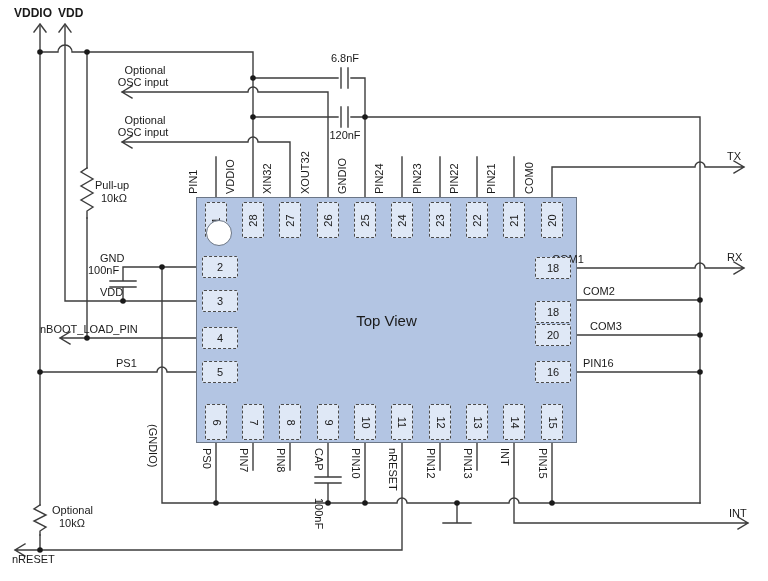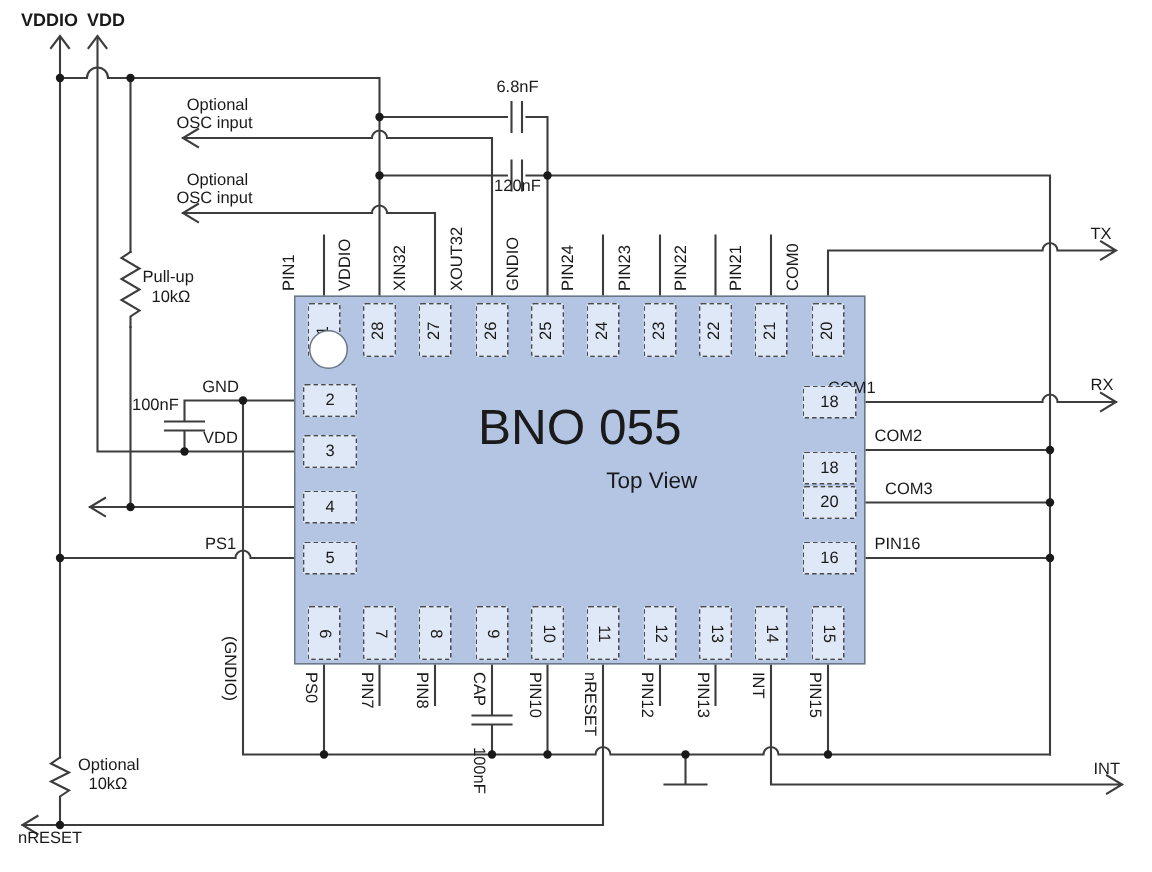--- a/index.html
+++ b/index.html
@@ -2,31 +2,31 @@
 <html><head>
 <meta charset="utf-8">
 <style>
   html,body{margin:0;padding:0;background:#ffffff;}
   #stage{position:relative;width:768px;height:581px;background:#ffffff;overflow:hidden;
          font-family:"Liberation Sans", sans-serif;color:#1a1a1a;}
   #wires{position:absolute;left:0;top:0;z-index:1;}
   .lbl{position:absolute;font-size:11px;line-height:12px;white-space:pre;z-index:3;}
   .b12{font-size:12px;font-weight:bold;}
   .ctr{text-align:center;}
-  .rt{text-align:center;}
+  .rt{text-align:left;}
   
   .vu{position:absolute;height:13px;line-height:13px;font-size:11px;white-space:pre;
       transform:rotate(-90deg);transform-origin:0 100%;z-index:3;}
   .vd{position:absolute;height:13px;line-height:13px;font-size:11px;white-space:pre;
       transform:rotate(90deg);transform-origin:0 0;z-index:3;}
   
   .chip{position:absolute;left:196px;top:197px;width:381px;height:246px;
         background:#b3c5e3;border:1.6px solid #6b7686;box-sizing:border-box;z-index:2;}
   .chipname{position:absolute;left:196px;top:266px;width:381px;font-size:33px;z-index:4;}
-  .chipview{position:absolute;left:196px;top:312px;width:381px;font-size:15px;z-index:4;margin-left:48px;}
+  .chipview{position:absolute;left:196px;top:312px;width:381px;font-size:15px;z-index:4;}
   .chipnote{position:absolute;left:196px;top:340px;width:381px;font-size:14px;z-index:4;white-space:pre;}
   .chipnote .u{text-decoration:underline;}
   .pad{position:absolute;background:#dfe8f6;border:1.6px dashed #4a4a4a;box-sizing:border-box;
        display:flex;align-items:center;justify-content:center;z-index:4;border-radius:2px;}
   .pad .num{font-size:11px;line-height:11px;}
   .pv{width:22px;height:36px;}  
   .ph{width:36px;height:22px;}  
   .pv.t .num{transform:rotate(-90deg);}
   .pv.b .num{transform:rotate(90deg);}
   .pin1dot{position:absolute;left:206px;top:220px;width:26px;height:26px;border-radius:50%;
@@ -105,21 +105,20 @@
         <circle cx="457" cy="503" r="2.8"></circle>
       <circle cx="552" cy="503" r="2.8"></circle>
         <circle cx="700" cy="300" r="2.8"></circle>
       <circle cx="700" cy="335" r="2.8"></circle>
         <circle cx="700" cy="372" r="2.8"></circle>
     </g>
   </svg>
 
   <div class="chip"></div>
   <div class="pin1dot"></div>
-  <div class="chipname ctr">BNO 055</div>
   <div class="chipview ctr">Top View</div>
 
   <div class="pad pv t" style="left:205px;top:202px">
       <span class="num">1</span>
     </div>
   <div class="pad pv t" style="left:242px;top:202px">
       <span class="num">28</span>
     </div>
   <div class="pad pv t" style="left:279px;top:202px">
       <span class="num">27</span>
@@ -220,21 +219,22 @@
   <div class="vd" style="left:325px;top:448px">CAP</div>
   <div class="vd" style="left:362px;top:448px">PIN10</div>
   <div class="vd" style="left:399px;top:448px">nRESET</div>
   <div class="vd" style="left:437px;top:448px">PIN12</div>
   <div class="vd" style="left:474px;top:448px">PIN13</div>
   <div class="vd" style="left:511px;top:448px">INT</div>
   <div class="vd" style="left:549px;top:448px">PIN15</div>
 
   <div class="lbl rt" style="left:100px;top:252px;width:94px">GND</div>
   <div class="lbl rt" style="left:100px;top:286px;width:94px">VDD</div>
-  <div class="lbl rt" style="left:100px;top:357px;width:94px">PS1</div>
+  <div class="lbl rt" style="left:40px;top:323px;width:154px">nBOOT_LOAD_PIN</div>
+  <div class="lbl rt" style="left:116px;top:357px;width:94px">PS1</div>
 
   <div class="lbl" style="left:552px;top:253px">COM1</div>
   <div class="lbl" style="left:583px;top:285px">COM2</div>
   <div class="lbl" style="left:590px;top:320px">COM3</div>
   <div class="lbl" style="left:583px;top:357px">PIN16</div>
 
   <div class="lbl b12" style="left:14px;top:7px">VDDIO</div>
   <div class="lbl b12" style="left:58px;top:7px">VDD</div>
 
   <div class="lbl" style="left:95px;top:179px">Pull-up</div>
@@ -242,21 +242,21 @@
 
   <div class="lbl" style="left:52px;top:504px">Optional</div>
   <div class="lbl" style="left:59px;top:517px">10kΩ</div>
 
   <div class="lbl ctr" style="left:110px;top:64px;width:70px">Optional</div>
   <div class="lbl ctr" style="left:108px;top:76px;width:70px">OSC input</div>
   <div class="lbl ctr" style="left:110px;top:114px;width:70px">Optional</div>
   <div class="lbl ctr" style="left:108px;top:126px;width:70px">OSC input</div>
 
   <div class="lbl ctr" style="left:320px;top:52px;width:50px">6.8nF</div>
-  <div class="lbl ctr" style="left:320px;top:118px;width:50px">120nF</div>
+  <div class="lbl ctr" style="left:320px;top:129px;width:50px">120nF</div>
   <div class="lbl" style="left:88px;top:264px">100nF</div>
   <div class="vd" style="left:325px;top:498px">100nF</div>
 
   <div class="vd" style="left:159px;top:424px">(GNDIO)</div>
 
   <div class="lbl" style="left:727px;top:150px">TX</div>
   <div class="lbl" style="left:727px;top:251px">RX</div>
   <div class="lbl" style="left:729px;top:507px">INT</div>
   <div class="lbl" style="left:12px;top:553px">nRESET</div>
 

